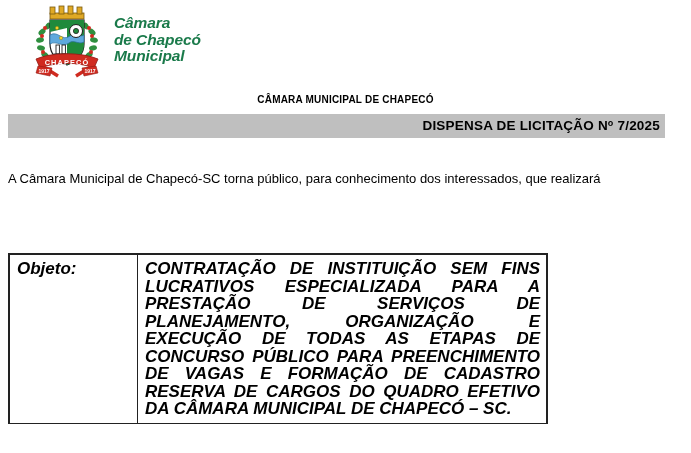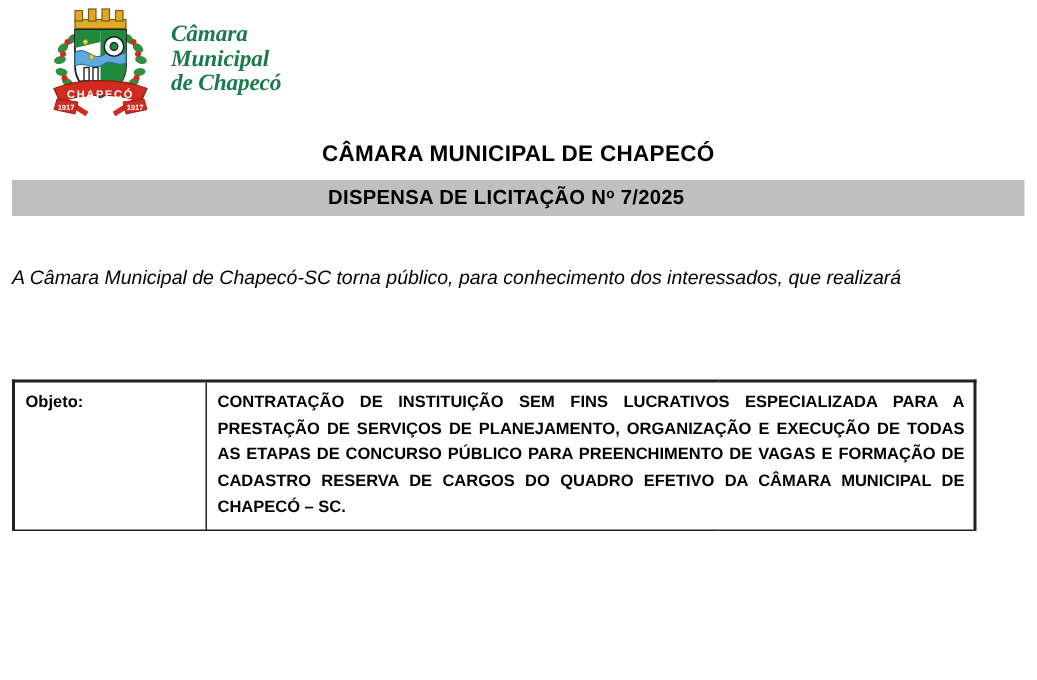--- a/index.html
+++ b/index.html
@@ -31,64 +31,63 @@
     flex: 0 0 78px;
     position: relative;
   }
   .org-name {
     font-size: 15.5px;
     line-height: 16.5px;
     font-weight: bold;
     font-style: italic;
     color: #1a7a4a;
     letter-spacing: -0.1px;
-    font-family: Liberation Serif, serif;
   }
 
   
   .doc-title {
     text-align: center;
-    font-size: 15px;
+    font-size: 10px;
     font-weight: bold;
     letter-spacing: 0.2px;
     margin-top: 16px;
   }
   .subtitle-band {
     margin-top: 9px;
     margin-left: 8px;
-    margin-right: 8px;
+    margin-right: 26px;
     background: #bfbfbf;
-    text-align: center;
+    text-align: right;
     font-size: 13.5px;
     font-weight: bold;
     letter-spacing: 0.2px;
-    padding: 4px 16px 5px 0;
+    padding: 4px 5px 5px 0;
   }
   .subtitle-band sup {
     font-size: 9px;
     vertical-align: 4px;
   }
 
   
   .intro {
     margin: 26px 8px 14px 8px;
     font-size: 13px;
     line-height: 30px;
-    font-style: italic;
   }
 
   
   .info-table {
     position: absolute;
     left: 8px;
     top: 253px;
-    width: 643px;
+    width: 540px;
     border-collapse: collapse;
     table-layout: fixed;
-    font-size: 11px;
+    font-size: 17px;
+    font-style: italic;
   }
   .info-table td {
     border: 1px solid #222222;
     padding: 5px 6px 5px 7px;
     vertical-align: top;
     line-height: 17.5px;
   }
   .info-table .outer-top { border-top-width: 2px; }
   .info-table .outer-left { border-left-width: 2px; }
   .info-table .outer-right { border-right-width: 2px; }
@@ -176,22 +175,22 @@
 
       <path d="M14 64 L30 74 M64 64 L48 74" stroke="#d02b20" stroke-width="3.4" fill="none"></path>
       <path d="M10 64 L24 66 L22 74 L8 71 Z" fill="#d02b20" stroke="#8e1b14" stroke-width="0.6"></path>
       <path d="M68 64 L54 66 L56 74 L70 71 Z" fill="#d02b20" stroke="#8e1b14" stroke-width="0.6"></path>
       <text x="16" y="71" font-family="'Liberation Sans', sans-serif" font-size="5" font-weight="bold" fill="#ffffff" text-anchor="middle">1917</text>
       <text x="62" y="71" font-family="'Liberation Sans', sans-serif" font-size="5" font-weight="bold" fill="#ffffff" text-anchor="middle">1917</text>
     </svg>
   </div>
   <div class="org-name">
     <div>Câmara</div>
+    <div>de Chapecó</div>
     <div>Municipal</div>
-    <div>de Chapecó</div>
   </div>
 </div>
 
 <div class="doc-title">CÂMARA MUNICIPAL DE CHAPECÓ</div>
 
 <div class="subtitle-band">
   <span>DISPENSA DE LICITAÇÃO N</span><sup>o</sup><span> 7/2025</span>
 </div>
 
 <div class="intro">

